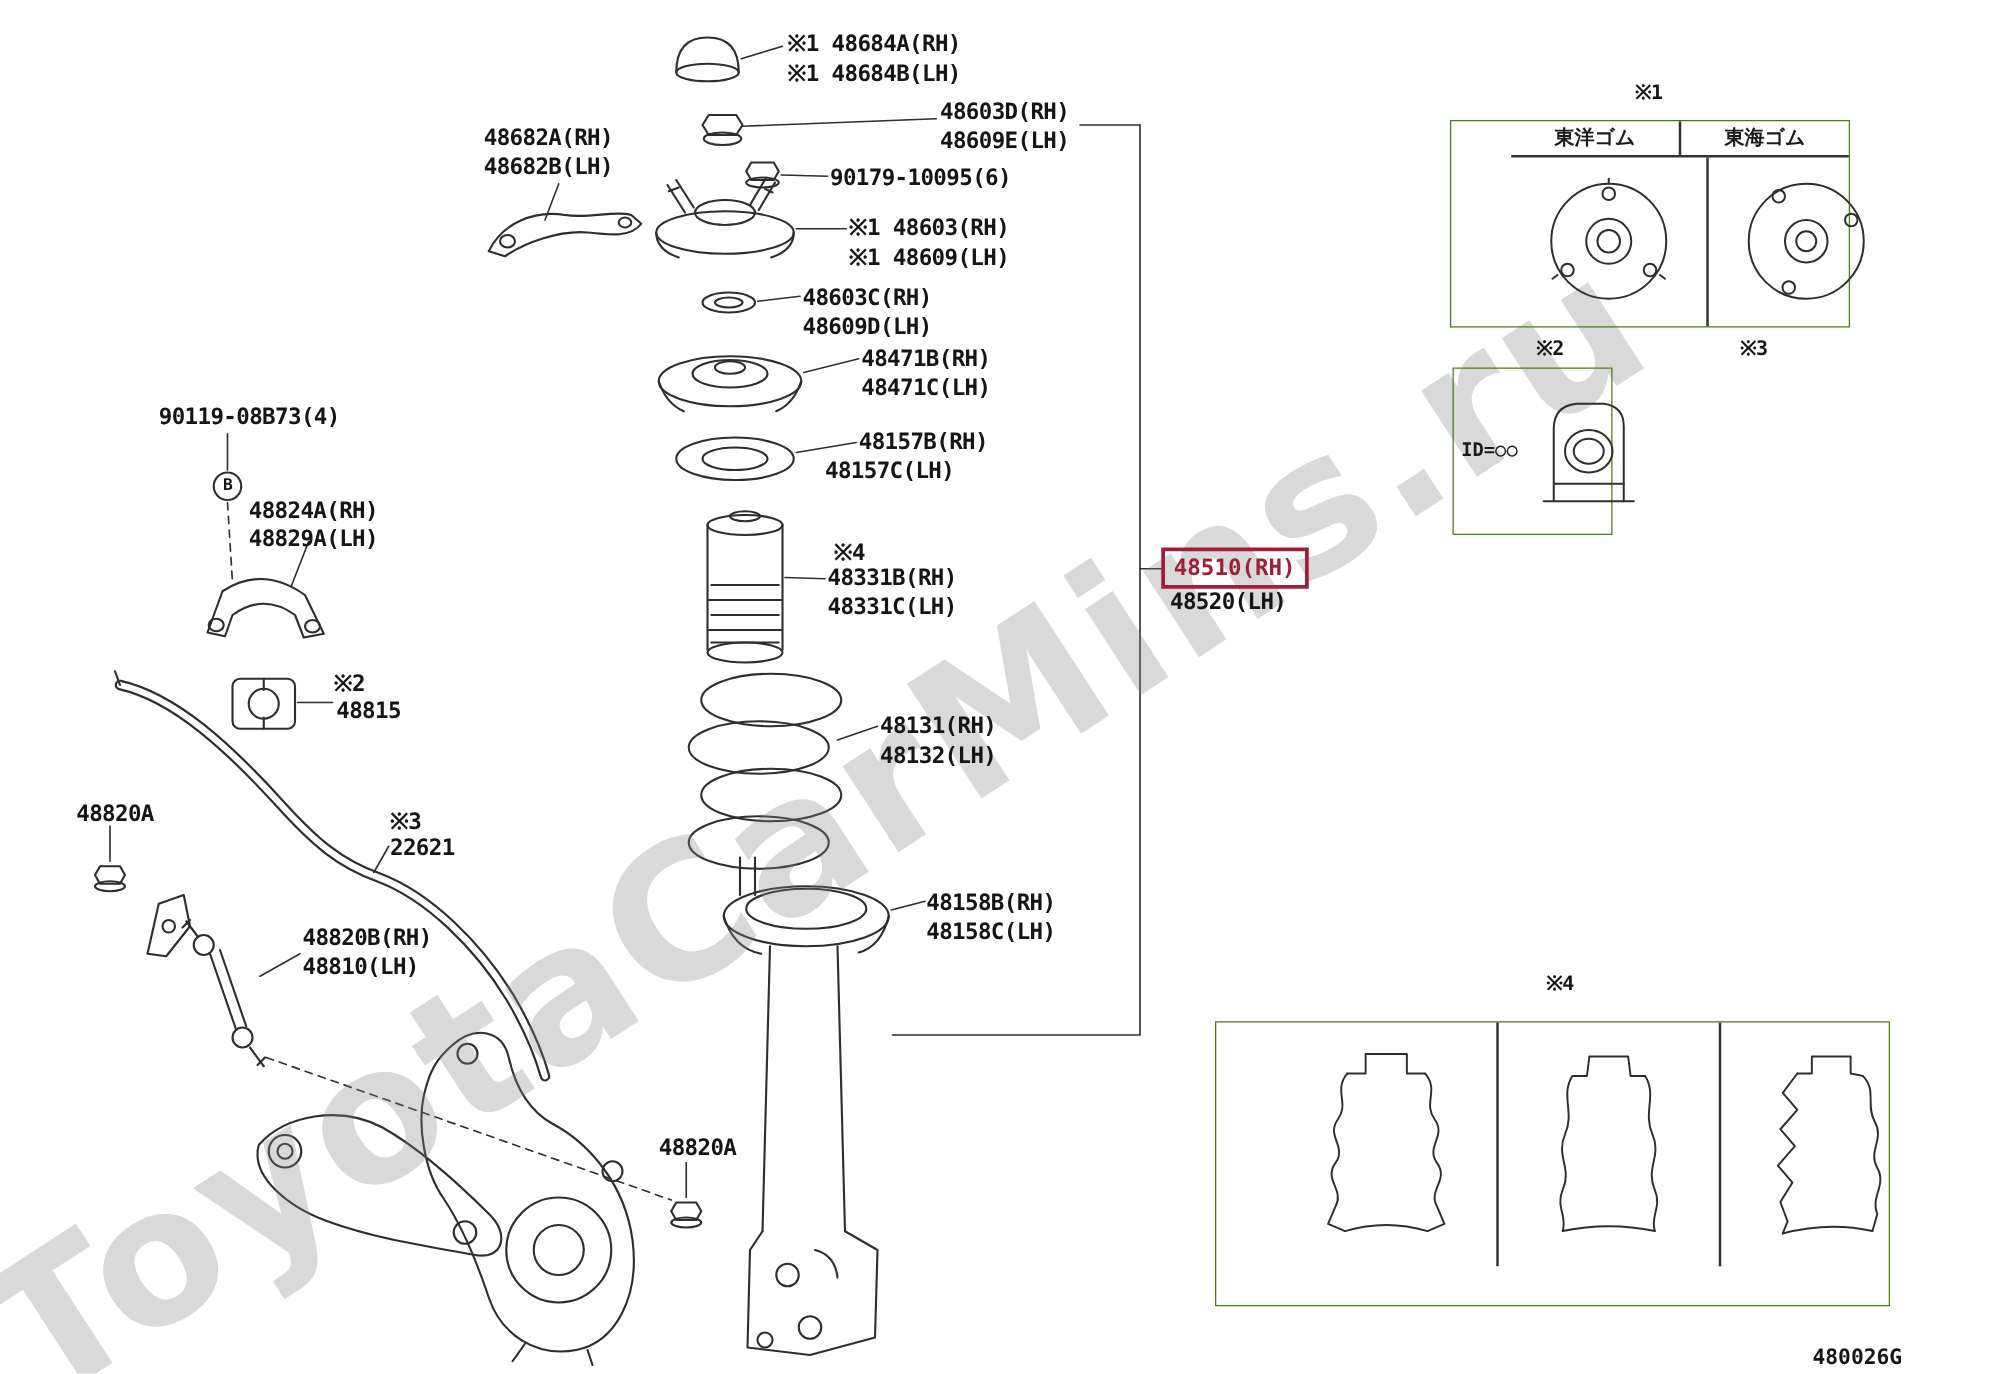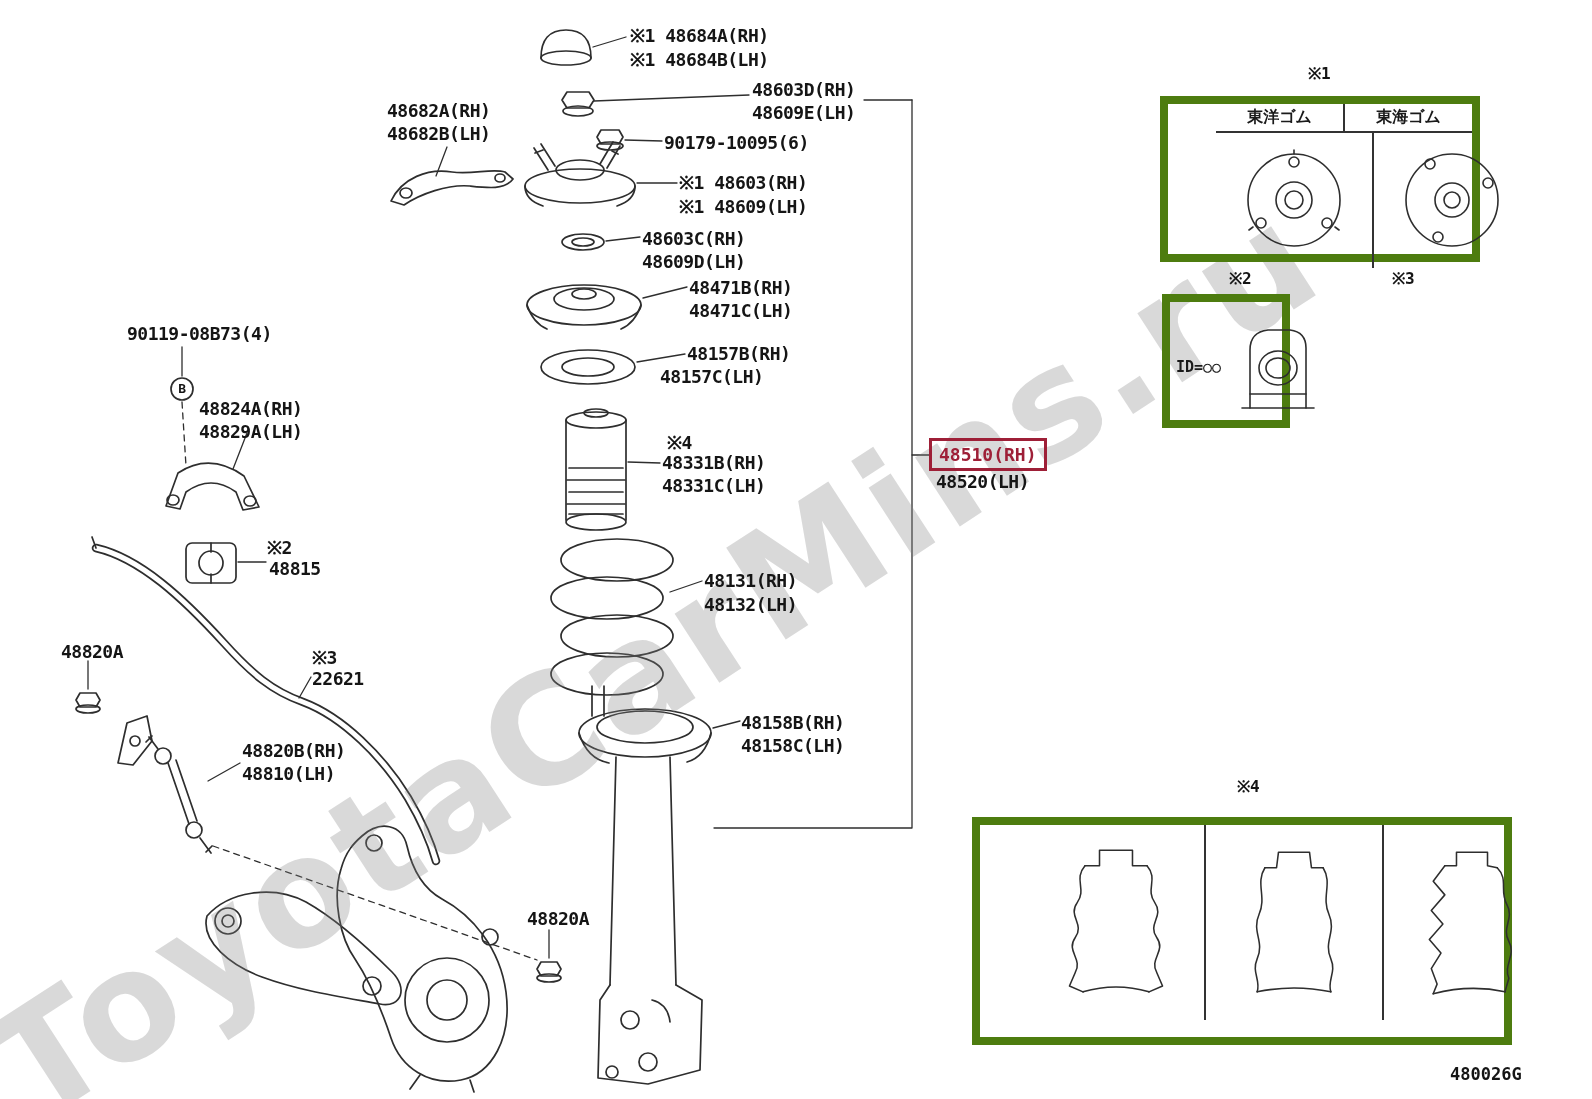--- a/index.html
+++ b/index.html
@@ -19,32 +19,32 @@
   #art .tubein{stroke:#ffffff;stroke-width:5;}
   
   .lbl{position:absolute;z-index:3;font-weight:bold;font-size:18px;line-height:23px;
     color:#151515;white-space:pre;letter-spacing:-0.5px;}
   .ref{font-size:16px;}
   .bchar{font-size:13px;width:14px;text-align:center;line-height:14px;}
   
   #hl-box{position:absolute;left:929px;top:438px;z-index:3;border:3px solid #9e1f37;
     color:#9e1f37;font-weight:bold;font-size:18px;line-height:23px;padding:2px 7px;white-space:pre;}
   
-  .tbox{position:absolute;border:8px solid #4d7c0f;z-index:3;box-sizing:border-box;padding-left:48px;}
+  .tbox{position:absolute;border:1px solid #4d7c0f;z-index:3;box-sizing:border-box;padding-left:48px;}
   .thead{display:flex;border-bottom:2px solid #333;}
   .thcell{flex:1;display:flex;align-items:center;justify-content:center;
     font-weight:bold;font-size:16px;color:#1a1a1a;border-right:2px solid #333;}
   .thcell:last-child{border-right:none;}
   .tbody{display:flex;}
   .tcell{flex:1;display:flex;align-items:center;justify-content:center;border-right:2px solid #333;}
   .tcell:last-child{border-right:none;}
   .mini path,.mini circle,.mini ellipse,.mini line{
     stroke:#2e2e2e;stroke-width:1.6;fill:none;stroke-linecap:round;stroke-linejoin:round;}
   .boxtext{position:absolute;font-weight:bold;font-size:15px;color:#1a1a1a;z-index:4;}
-  .code{position:absolute;z-index:3;font-weight:bold;font-size:17px;color:#151515;}
+  .code{position:absolute;z-index:3;font-weight:bold;font-size:17px;color:#151515;margin-top:12px;}
 </style>
 </head>
 <body>
 
 <div id="stage">
 
   <div class="watermark">ToyotaCarMins.ru</div>
 
   <svg id="art" width="1592" height="1099" viewBox="0 0 1592 1099">
 

